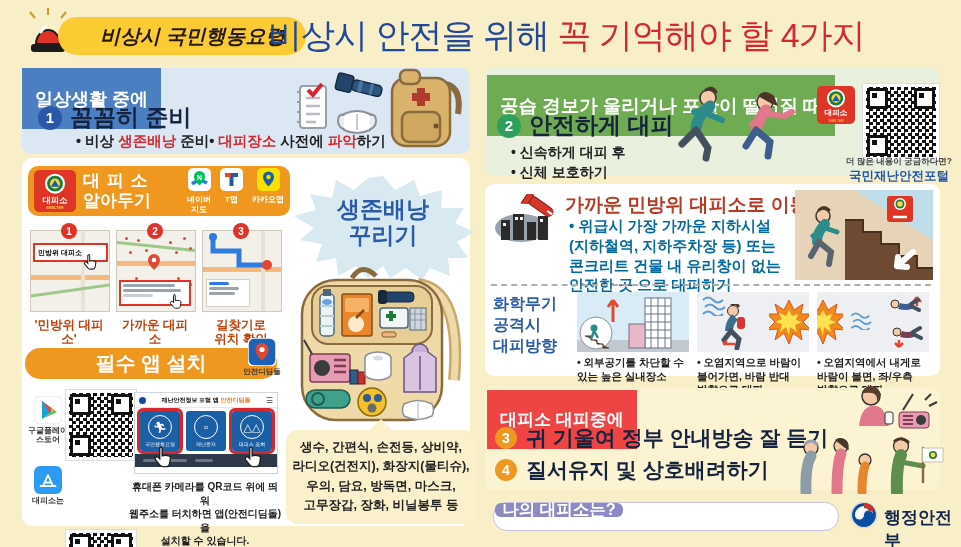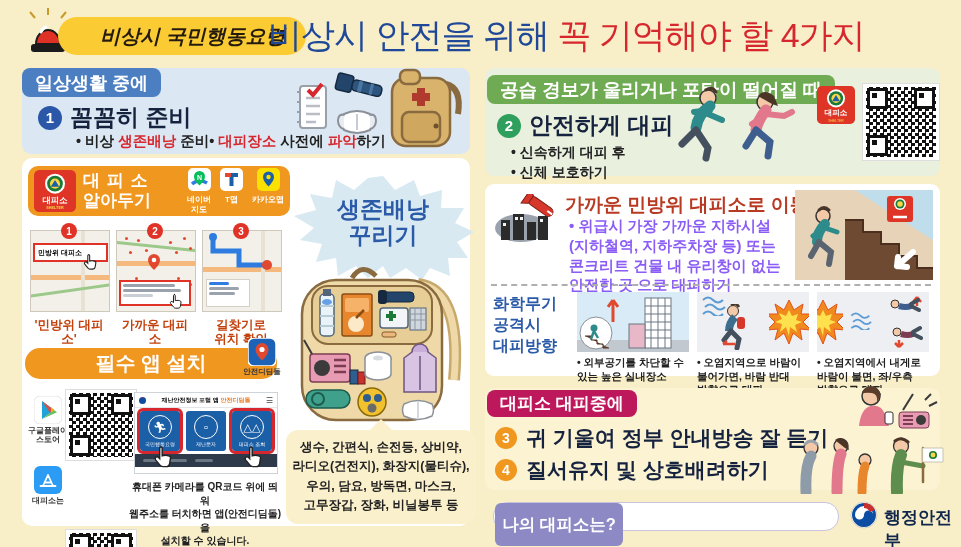--- a/index.html
+++ b/index.html
@@ -3,21 +3,21 @@
 <meta charset="utf-8">
 <style>
   html,body{margin:0;padding:0;background:#F8EEC8;}
   #poster{position:relative;width:961px;height:547px;background:#F8EEC8;
     font-family:"Liberation Sans","DejaVu Sans",sans-serif;overflow:hidden;}
   .abs{position:absolute;}
   .pre{white-space:pre-line;}
   .flex{display:flex;align-items:center;}
   .num{display:inline-flex;align-items:center;justify-content:center;border-radius:50%;
     color:#fff;font-weight:800;flex:0 0 auto;}
-  .hdr{display:inline-flex;align-items:center;color:#fff;font-weight:800;border-radius:8px;padding:0 13px;}
+  .hdr{display:inline-flex;align-items:center;color:#fff;font-weight:800;border-radius:0;padding:16px 13px;}
   
   .badge{background:#FBCB33;border-radius:20px;height:38px;display:flex;align-items:center;
     padding:0 20px 0 42px;font-size:20px;font-weight:800;color:#241A0E;font-style:italic;}
   .title{font-size:34px;font-weight:400;letter-spacing:-1px;white-space:nowrap;}
   .t-blue{color:#1F4899}.t-red{color:#D7272E}
   
   .panel-daily{left:22px;top:68px;width:448px;height:86px;background:#DBE8F4;border-radius:9px;}
   .card-main{left:22px;top:158px;width:448px;height:368px;background:#fff;border-radius:10px;}
   .card-green{left:485px;top:68px;width:455px;height:108px;background:#E9F0DD;border-radius:9px;}
   .card-move{left:485px;top:184px;width:455px;height:192px;background:#fff;border-radius:9px;}
@@ -425,20 +425,24 @@
       <circle cx="20" cy="13" r="4.8" fill="#F7D64A"></circle>
         <path d="M20 9.5 l4 6.5 h-8z" fill="#1B5FA6"></path>
       <text x="20" y="31" font-size="8" font-weight="bold" fill="#fff" text-anchor="middle">대피소</text>
       <text x="20" y="37.5" font-size="3.6" fill="#F7D64A" text-anchor="middle">SHELTER</text>
     </svg>
     <div class="abs qr" style="left:378px;top:16px;width:70px;height:70px">
       <i class="f1"></i>
         <i class="f2"></i>
         <i class="f3"></i>
     </div>
+    <div class="abs" style="left:352px;top:88px;width:124px;text-align:center">
+      <div style="font-size:8.5px;color:#444;font-weight:700">더 많은 내용이 궁금하다면?</div>
+      <div style="font-size:12.5px;font-weight:800;color:#2456A6">국민재난안전포털</div>
+    </div>
   </section>
 
   <section class="abs card-move">
     <svg class="abs" style="left:8px;top:10px" width="66" height="50" viewBox="0 0 66 50">
       <ellipse cx="28" cy="34" rx="26" ry="14" fill="#9aa2ad"></ellipse>
       <g fill="#2b2b2b">
         <rect x="8" y="26" width="9" height="20"></rect>
           <rect x="20" y="20" width="11" height="26"></rect>
         <rect x="34" y="28" width="9" height="18"></rect>
           <rect x="45" y="22" width="10" height="24"></rect>
@@ -450,21 +454,21 @@
           <rect x="10" y="29" width="3" height="3"></rect>
         </g>
       <g transform="rotate(35 48 12)">
         <rect x="34" y="8" width="28" height="9" rx="4.5" fill="#D7372A" stroke="#7e1d14"></rect>
         <path d="M36 8 l-6 -4 v17 l6 -4z" fill="#D7372A" stroke="#7e1d14"></path>
         <path d="M62 12.5 h-6" stroke="#fff" stroke-width="2"></path>
       </g>
     </svg>
     <div class="abs" style="left:80px;top:8px;font-size:19px;font-weight:800;color:#B93A22">가까운 민방위 대피소로 이동</div>
     <div class="abs pre" style="left:84px;top:32px;width:250px;font-size:15px;font-weight:700;
-         color:#8b5cf6;line-height:1.32">• 위급시 가장 가까운 지하시설
+         color:#0369a1;line-height:1.32">• 위급시 가장 가까운 지하시설
 (지하철역, 지하주차장 등) 또는
 콘크리트 건물 내 유리창이 없는
 안전한 곳 으로 대피하기</div>
     <svg class="abs" style="left:310px;top:6px" width="138" height="90" viewBox="0 0 138 90">
       <rect width="138" height="90" fill="#E6D3B8"></rect>
       <path d="M60 0 H138 V50 L60 0z" fill="#BFDDEA"></path>
       <path d="M50 30 h18 v12 h18 v12 h18 v12 h18 v12 h16 V90 H50z" fill="#6E4A32"></path>
       <path d="M50 30 h18 v12 h18 v12 h18 v12 h18 v12 h16" fill="none" stroke="#4a2f1e" stroke-width="2"></path>
       <path d="M118 62 l-16 14 M102 76 l10 1 M102 76 l1 -9" stroke="#fff" stroke-width="6" fill="none" stroke-linecap="round"></path>
       <rect x="92" y="6" width="26" height="26" rx="3" fill="#DF3526"></rect>
@@ -557,21 +561,21 @@
 불어가면, 바람 반대
 방향으로 대피</div>
     <div class="chemcap pre" style="left:92px;top:172px">• 외부공기를 차단할 수
 있는 높은 실내장소</div>
     <div class="chemcap pre" style="left:332px;top:172px">• 오염지역에서 내게로
 바람이 불면, 좌/우측
 방향으로 대피</div>
   </section>
 
   <section class="abs card-during">
-    <div class="hdr abs" style="left:2px;top:2px;height:27px;background:#be185d;font-size:17px">대피소 대피중에</div>
+    <div class="hdr abs" style="left:2px;top:2px;height:27px;background:#ef4444;font-size:17px">대피소 대피중에</div>
     <div class="abs flex" style="left:10px;top:36px">
       <span class="num" style="width:22px;height:22px;background:#F0971F;font-size:14px">3</span>
       <span class="stepline" style="font-size:21px;margin-left:9px">귀 기울여 정부 안내방송 잘 듣기</span>
     </div>
     <div class="abs flex" style="left:10px;top:68px">
       <span class="num" style="width:22px;height:22px;background:#F0971F;font-size:14px">4</span>
       <span class="stepline" style="font-size:21px;margin-left:9px">질서유지 및 상호배려하기</span>
     </div>
     <svg class="abs" style="left:356px;top:-6px" width="100" height="58" viewBox="0 0 100 58">
       <circle cx="30" cy="14" r="9" fill="#F4C9A8" stroke="#333" stroke-width="1.5"></circle>
@@ -603,20 +607,20 @@
         <path d="M126 12 h20 v14 h-20z" fill="#fff" stroke="#c9c3b0"></path>
         <circle cx="136" cy="19" r="4" fill="#1C7A38"></circle>
           <circle cx="136" cy="19" r="2.4" fill="#F7D64A"></circle>
       </g>
     </svg>
   </section>
 
   <div class="pill" style="left:493px;top:502px;width:344px;height:27px">
     <input type="text" aria-label="my shelter" style="">
   </div>
-  <div class="plabel" style="left:495px;top:503px;width:128px;height:43px">나의 대피소는?</div>
+  <div class="plabel" style="left:495px;top:503px;width:128px;height:14px">나의 대피소는?</div>
   <svg class="abs" style="left:850px;top:501px" width="28" height="28" viewBox="0 0 28 28">
     <circle cx="14" cy="14" r="13" fill="#fff" stroke="#d8d2bd"></circle>
     <path d="M14 2 a12 12 0 1 0 0.01 0z M14 5 a9 9 0 0 1 9 9 a4.5 4.5 0 0 0 -9 0 a4.5 4.5 0 0 1 -9 0 a9 9 0 0 1 9 -9z" fill="#0B4DA2" fill-rule="evenodd"></path>
     <path d="M14 2 a12 12 0 0 1 11 7 l-5.5 2 a6 6 0 0 0 -5.5 -4z" fill="#C8312E"></path>
   </svg>
   <div class="abs" style="left:884px;top:506px;font-size:17px;font-weight:800;color:#10264B">행정안전부</div>
 </div>
 
 </body></html>

